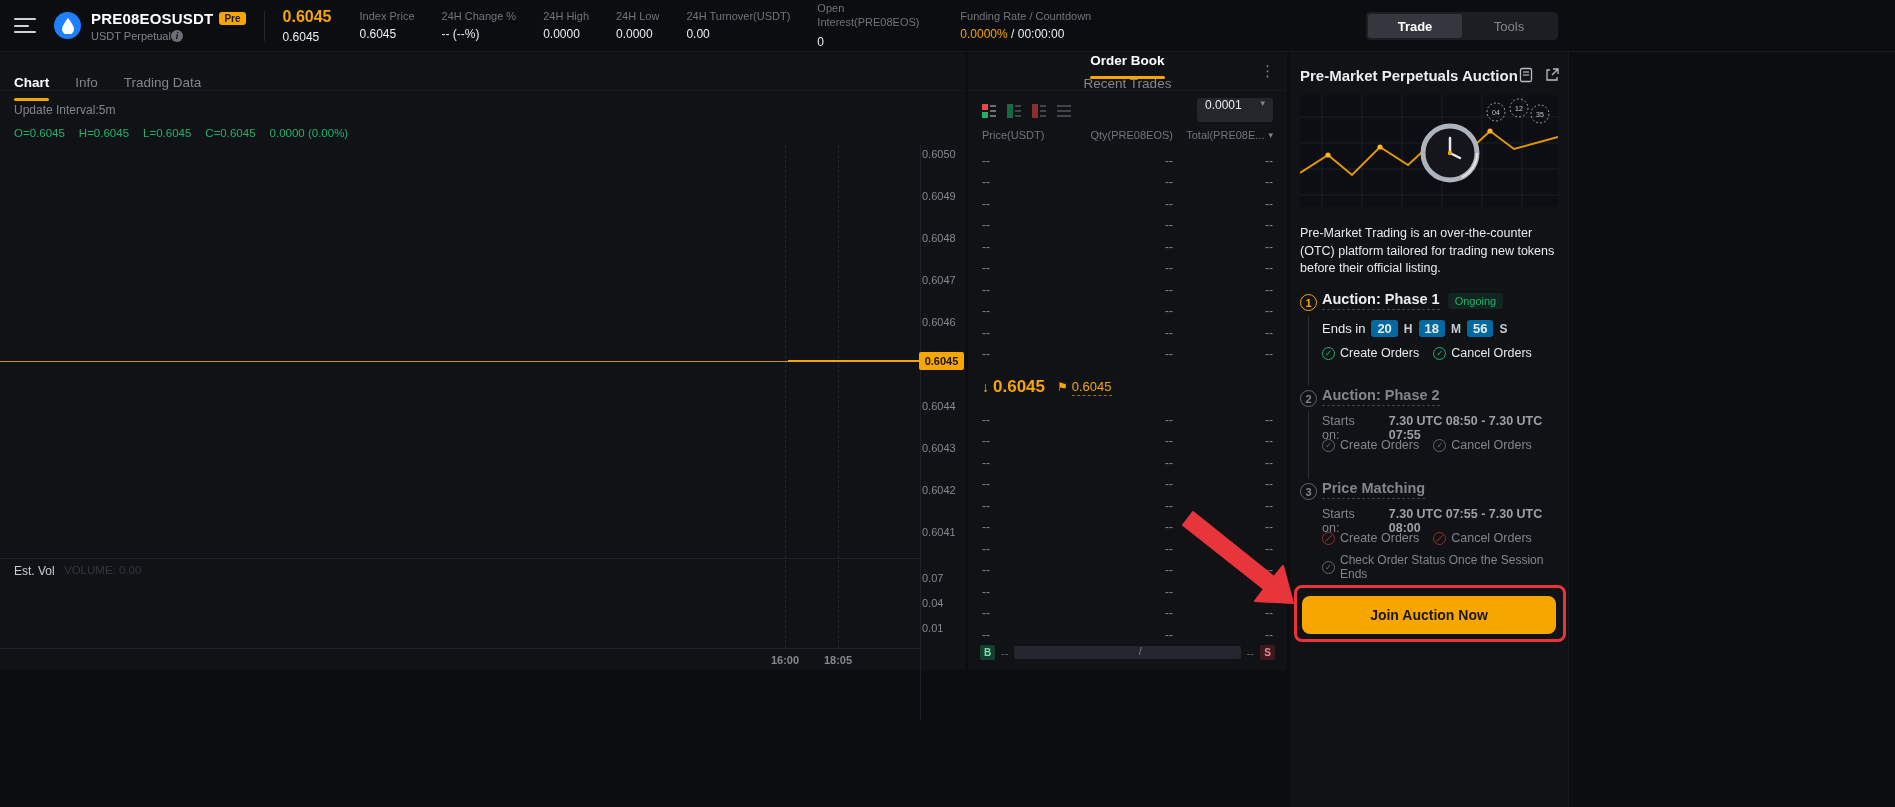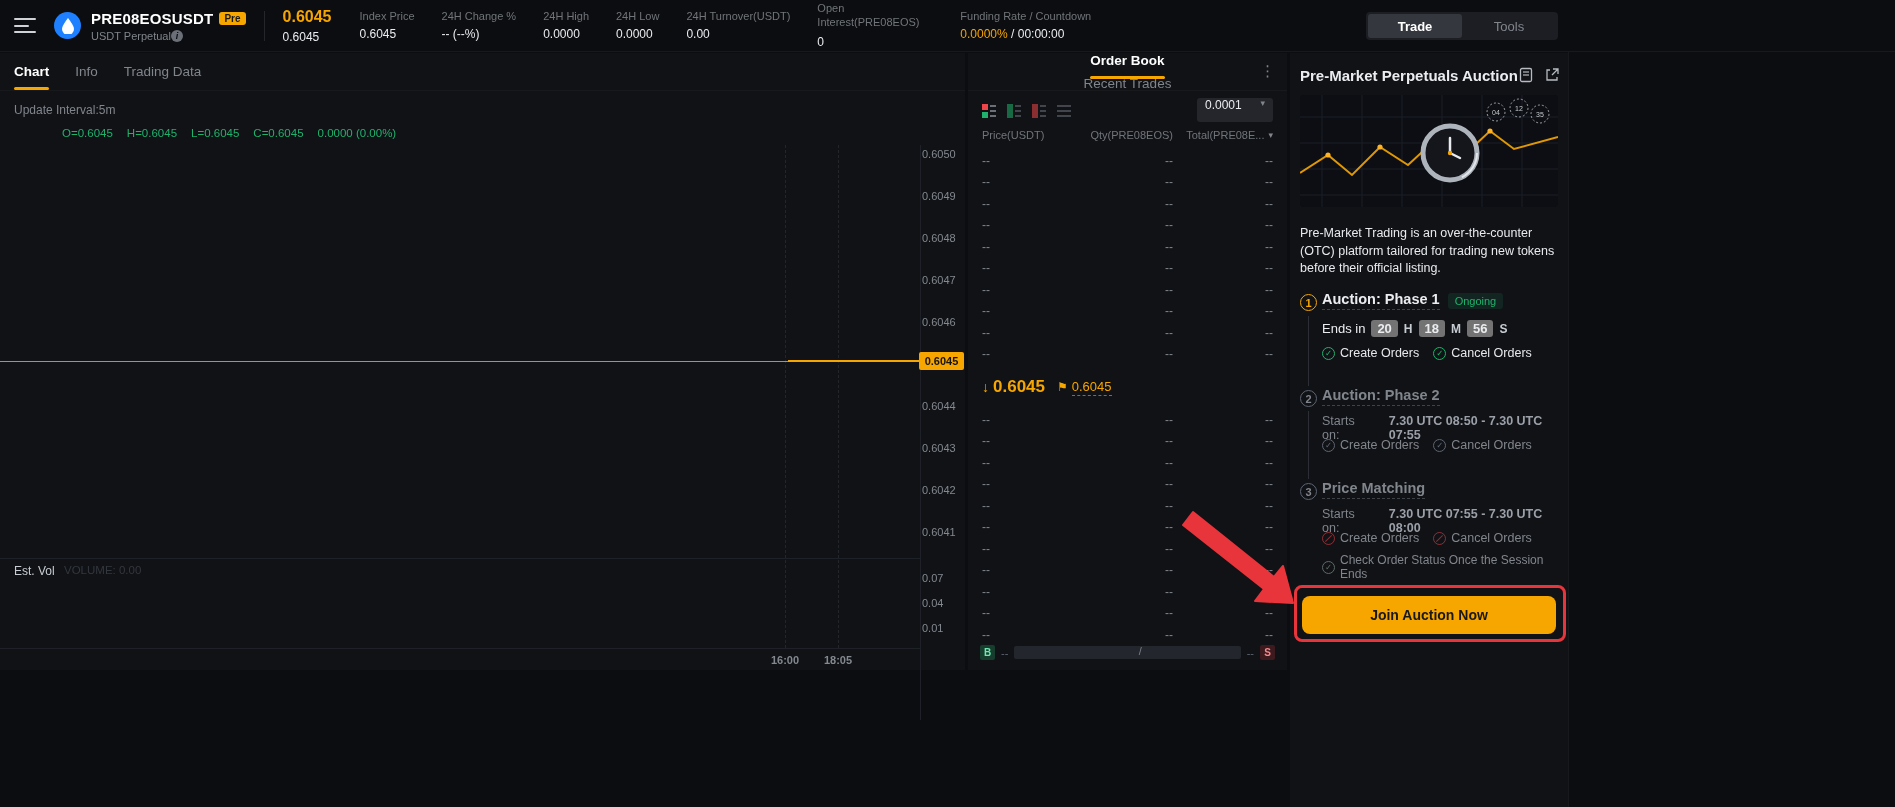--- a/index.html
+++ b/index.html
@@ -34,26 +34,26 @@
   .layout-icon { position:absolute; left:1256px; top:15px; cursor:pointer; }
 
   
   .seg { position:absolute; left:1366px; top:12px; width:192px; height:28px; background:#1c1e23;
     border-radius:4px; display:flex; padding:2px; z-index:6; }
   .seg-btn { flex:1; display:flex; align-items:center; justify-content:center; font-size:13px; color:#81858c; border-radius:3px; cursor:pointer; }
   .seg-btn.active { background:#35373e; color:#ffffff; font-weight:bold; }
 
   
   .chart-panel { position:absolute; left:0; top:53px; width:965px; height:617px; background:#101216; }
-  .tabs-row { height:38px; display:flex; align-items:center; gap:26px; padding:0 14px; border-bottom:1px solid #17191d; }
+  .tabs-row { height:38px; display:flex; align-items:flex-end; gap:26px; padding:0 14px; border-bottom:1px solid #17191d; }
   .panel-tab { position:relative; font-size:13.5px; color:#81858c; cursor:pointer; white-space:nowrap; }
   .panel-tab.active { color:#ffffff; font-weight:bold; }
   .panel-tab.active::after { content:""; position:absolute; left:0; right:0; bottom:-11px; height:3px; background:#f7a600; border-radius:2px; }
   .upd-interval { position:absolute; left:14px; top:50px; font-size:12px; color:#81858c; }
-  .ohlc-row { position:absolute; left:14px; top:74px; display:flex; gap:14px; font-size:11.5px; color:#20b26c;margin-left:48px; }
+  .ohlc-row { position:absolute; left:14px; top:74px; display:flex; gap:14px; font-size:11.5px; color:#20b26c; }
   .axis-vline { position:absolute; left:920px; top:92px; width:1px; height:575px; background:#1e2127; }
   .pane-divider { position:absolute; left:0; top:505px; width:920px; height:1px; background:#1e2127; }
   .bottom-axis { position:absolute; left:0; top:595px; width:920px; height:1px; background:#1e2127; }
   .vgrid { position:absolute; top:92px; height:503px; width:0; border-left:1px dashed #22252b; }
   .vgrid.g1 { left:785px; } .vgrid.g2 { left:838px; }
   .order-line { position:absolute; left:0; top:308px; width:920px; height:1px; background:#f7a600; opacity:.85; }
   .order-line-seg { position:absolute; left:788px; top:307px; width:132px; height:2px; background:#f7a600; }
   .price-axis { position:absolute; left:922px; top:95px; width:40px; height:390px; display:flex; flex-direction:column; justify-content:space-between; }
   .price-axis span, .vol-axis span, .time-label { font-size:11px; color:#848990; text-align:left; }
   .price-tag { position:absolute; left:919px; top:299px; width:45px; height:18px; background:#f7a600; color:#141414;
@@ -104,21 +104,21 @@
   .ph-num { position:absolute; left:10px; width:17px; height:17px; border-radius:50%; display:flex; align-items:center;
     justify-content:center; font-size:11px; font-weight:bold; background:#101216; z-index:2; }
   .ph-num.active { border:1.5px solid #f7a600; color:#f7a600; }
   .ph-num.idle { border:1px solid #5e6673; color:#81858c; }
   .ph-conn { position:absolute; left:18px; width:1px; background:#2b2e34; }
   .ph-title-row { position:absolute; left:32px; display:flex; align-items:center; gap:8px; }
   .ph-title { font-size:14.5px; font-weight:bold; color:#eaecef; border-bottom:1px dashed #3e4249; padding-bottom:2px; cursor:pointer; }
   .ph-title.idle { color:#81858c; font-weight:bold; }
   .ongoing-badge { background:rgba(32,178,108,.12); color:#20b26c; font-size:11px; padding:2px 7px; border-radius:3px; }
   .ends-row { position:absolute; left:32px; display:flex; align-items:center; gap:6px; font-size:13px; color:#eaecef; }
-  .cd-box { background:#737373; border-radius:3px; padding:1px 6px; font-size:13px; font-weight:bold; color:#eaecef; }
+  .cd-box { background:#0369a1; border-radius:3px; padding:1px 6px; font-size:13px; font-weight:bold; color:#eaecef; }
   .cd-unit { font-size:12px; color:#c7ccd3; font-weight:bold; }
   .perm-row { position:absolute; left:32px; display:flex; align-items:center; gap:14px; font-size:12.5px; }
   .perm-item { display:flex; align-items:center; gap:5px; }
   .perm-row.ok { color:#e6e8ea; } .perm-row.muted { color:#81858c; }
   .ck { width:13px; height:13px; border:1px solid currentColor; border-radius:50%; display:inline-flex;
     align-items:center; justify-content:center; font-size:8.5px; line-height:1; flex:none; }
   .ck.green { color:#20b26c; } .ck.gray { color:#5e6673; } .ck.note-green { color:#5f6b64; }
   .slash-ic { position:relative; width:13px; height:13px; border:1px solid rgba(239,69,74,.55); border-radius:50%; flex:none; }
   .slash-ic::after { content:""; position:absolute; left:1px; right:1px; top:50%; height:1px; background:rgba(239,69,74,.55); transform:rotate(-45deg); }
   .note-row { position:absolute; left:32px; display:flex; align-items:center; gap:5px; font-size:12px; color:#81858c; }

